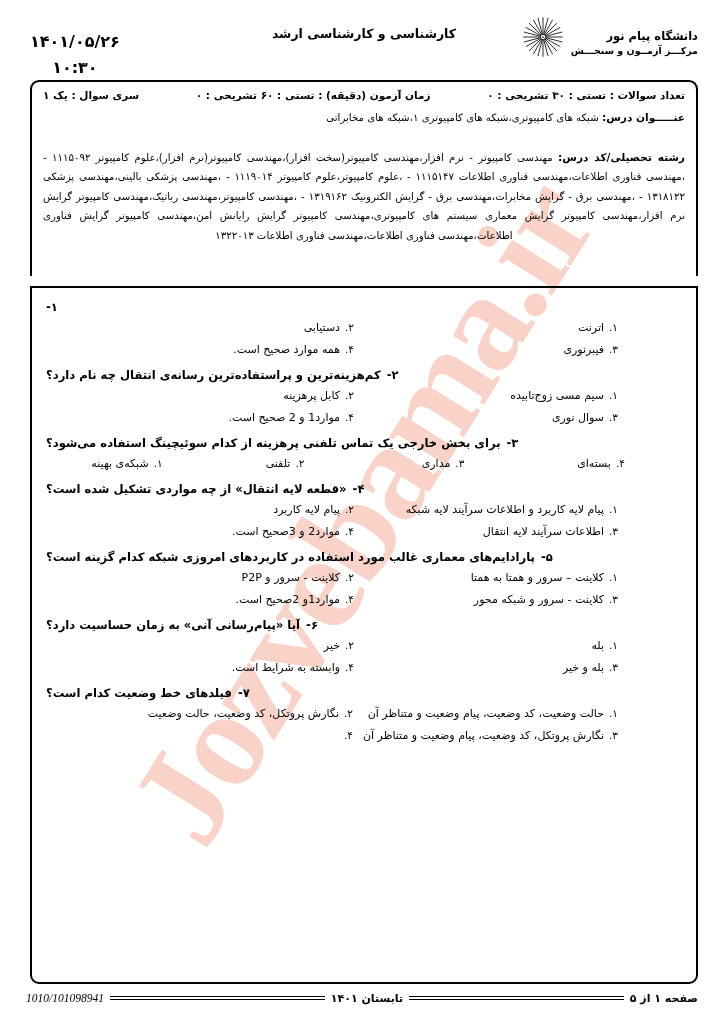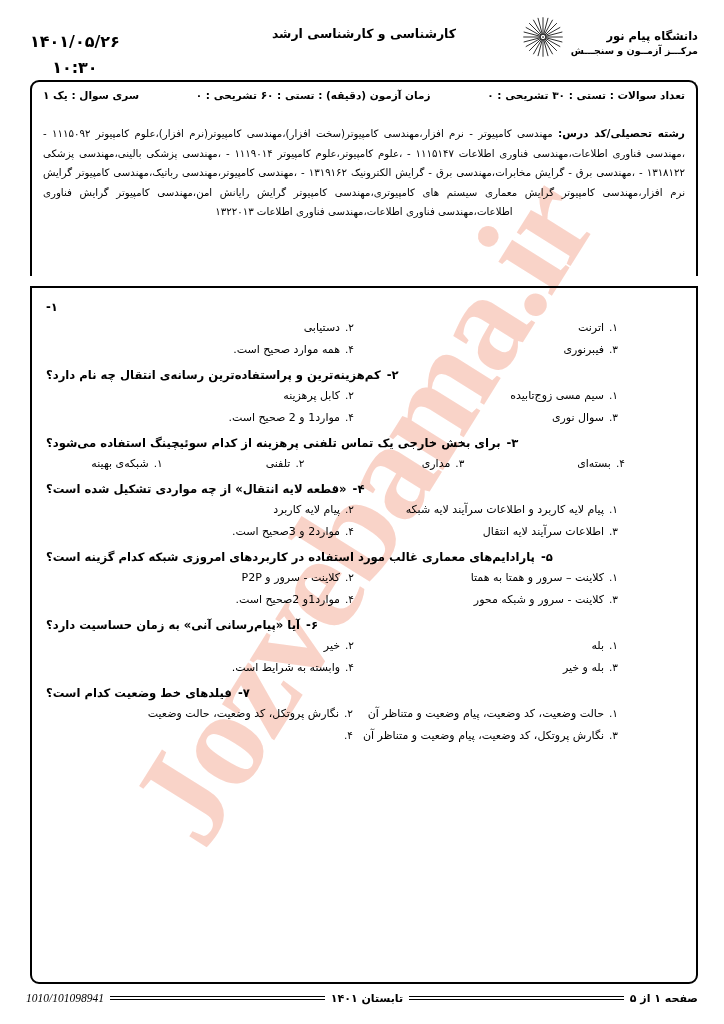--- a/index.html
+++ b/index.html
@@ -223,20 +223,24 @@
       <div>۱۰:۳۰</div>
     </div>
   </div>
 
   <div class="info-box">
     <div class="info-row-1">
       <div>تعداد سوالات : تستی : ۳۰    تشریحی : ۰</div>
       <div>زمان آزمون (دقیقه) : تستی : ۶۰    تشریحی : ۰</div>
       <div>سری سوال : یک ۱</div>
     </div>
+    <div class="info-line">
+      <span class="lbl">عنـــــوان درس:</span>
+      <span>شبکه های کامپیوتری،شبکه های کامپیوتری ۱،شبکه های مخابراتی</span>
+    </div>
     <div class="info-line courses">
       <span class="lbl">رشته تحصیلی/کد درس:</span>
       <span>مهندسی کامپیوتر - نرم افزار،مهندسی کامپیوتر(سخت افزار)،مهندسی کامپیوتر(نرم افزار)،علوم کامپیوتر ۱۱۱۵۰۹۲ - ،مهندسی فناوری اطلاعات،مهندسی فناوری اطلاعات ۱۱۱۵۱۴۷ - ،علوم کامپیوتر،علوم کامپیوتر ۱۱۱۹۰۱۴ - ،مهندسی پزشکی بالینی،مهندسی پزشکی ۱۳۱۸۱۲۲ - ،مهندسی برق - گرایش مخابرات،مهندسی برق - گرایش الکترونیک ۱۳۱۹۱۶۲ - ،مهندسی کامپیوتر،مهندسی رباتیک،مهندسی کامپیوتر گرایش نرم افزار،مهندسی کامپیوتر گرایش معماری سیستم های کامپیوتری،مهندسی کامپیوتر گرایش رایانش امن،مهندسی کامپیوتر گرایش فناوری اطلاعات،مهندسی فناوری اطلاعات،مهندسی فناوری اطلاعات ۱۳۲۲۰۱۳</span>
     </div>
   </div>
 
   <div class="q-box">
 
     <div class="question">
       <div class="q-title">

